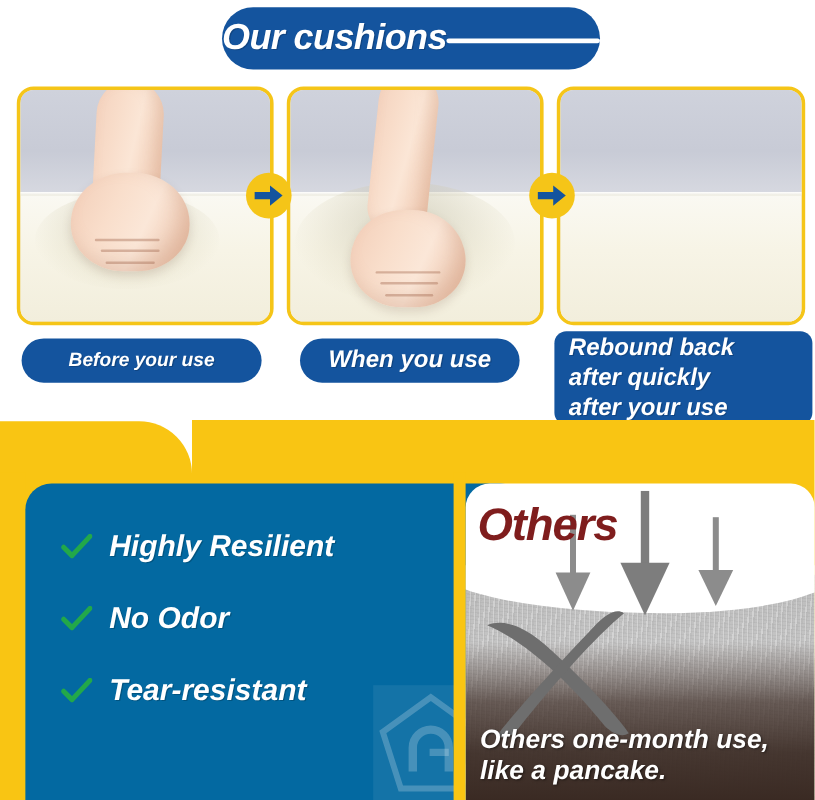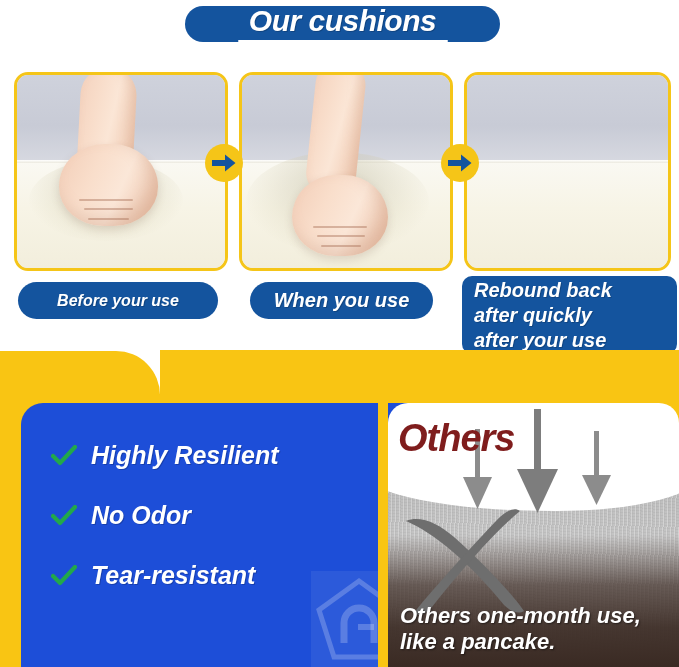--- a/index.html
+++ b/index.html
@@ -1,23 +1,23 @@
 <!DOCTYPE html>
 <html><head>
 <meta charset="utf-8">
 <style>
   html,body{margin:0;padding:0;background:#ffffff;}
   body{width:679px;height:667px;overflow:hidden;font-family:"Liberation Sans",sans-serif;}
   #root{position:relative;width:679px;height:667px;background:#ffffff;overflow:hidden;}
 
   
   .title-banner{
-    position:absolute;left:185px;top:6px;width:315px;height:36px;
+    position:absolute;left:185px;top:6px;width:315px;height:52px;
     background:#14549E;border-radius:26px;
-    display:flex;flex-direction:column;align-items:center;justify-content:center;
+    display:flex;flex-direction:row;align-items:center;justify-content:center;
   }
   .title-text{
     color:#ffffff;font-style:italic;font-weight:bold;font-size:30px;
     letter-spacing:-0.5px;line-height:1;white-space:nowrap;
     text-shadow:1px 1px 0 rgba(0,0,0,.18);
   }
   .title-underline{
     width:210px;height:4px;background:#ffffff;margin-top:4px;border-radius:2px;
   }
 
@@ -84,21 +84,21 @@
     background:#ffffff;border-bottom-left-radius:0;
   }
   .yellow-swoop:after{
     content:"";position:absolute;left:0;bottom:-1px;width:160px;height:44px;
     background:#F9C513;border-top-right-radius:90px;
   }
 
   
   .feature-card{
     position:absolute;left:21px;top:403px;width:418px;height:264px;
-    background:#1d4ed8;border-radius:22px 22px 0 0;overflow:hidden;text-decoration:underline;
+    background:#0369a1;border-radius:22px 22px 0 0;overflow:hidden;text-decoration:underline;
   }
   .feature-list{position:absolute;left:30px;top:38px;}
   .feat-row{display:flex;align-items:center;margin-bottom:31px;}
   .check{width:26px;height:22px;margin-right:14px;flex:0 0 auto;}
   .feat-label{color:#ffffff;font-style:italic;font-weight:bold;font-size:25px;
     white-space:nowrap;text-shadow:1px 1px 0 rgba(0,0,0,.2);}
   .watermark{
     position:absolute;right:32px;bottom:0px;width:96px;height:96px;
     background:rgba(255,255,255,.07);
   }

